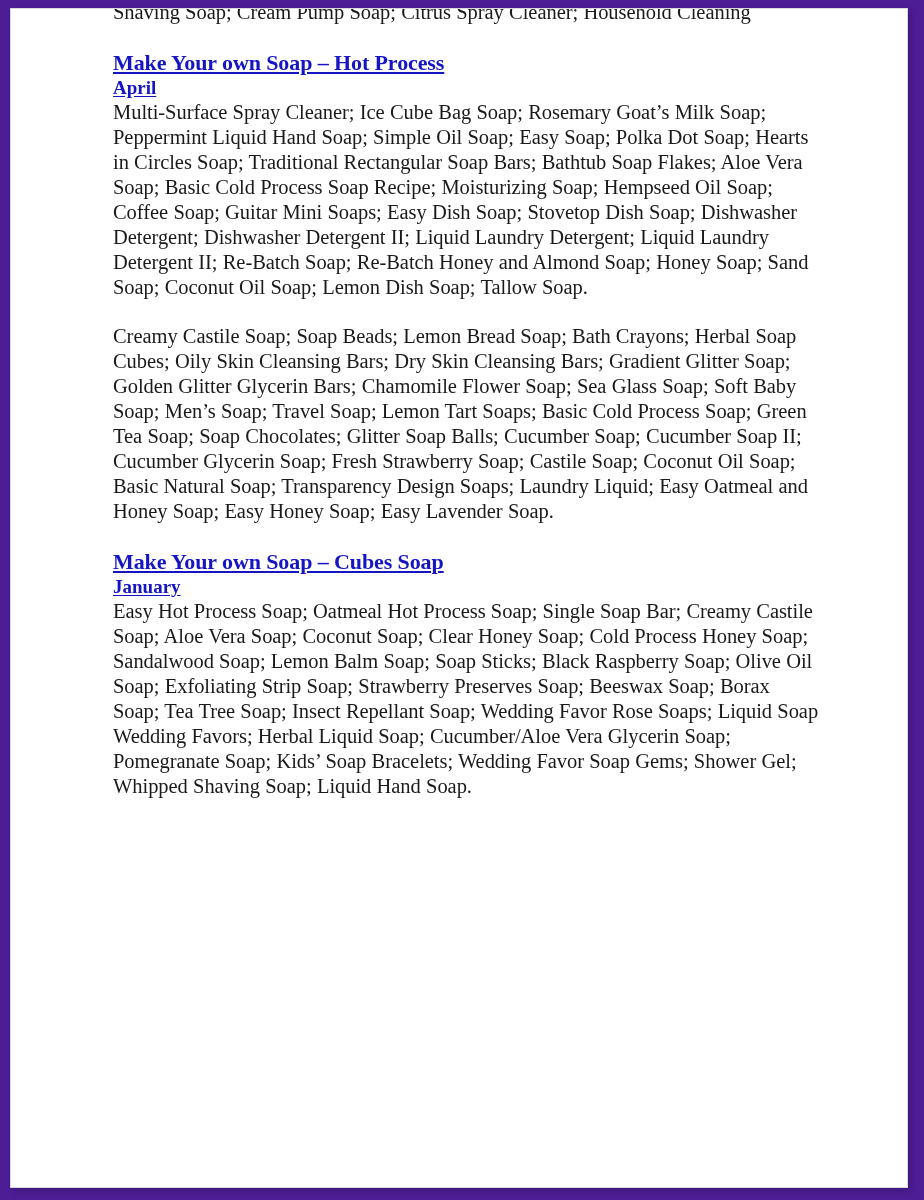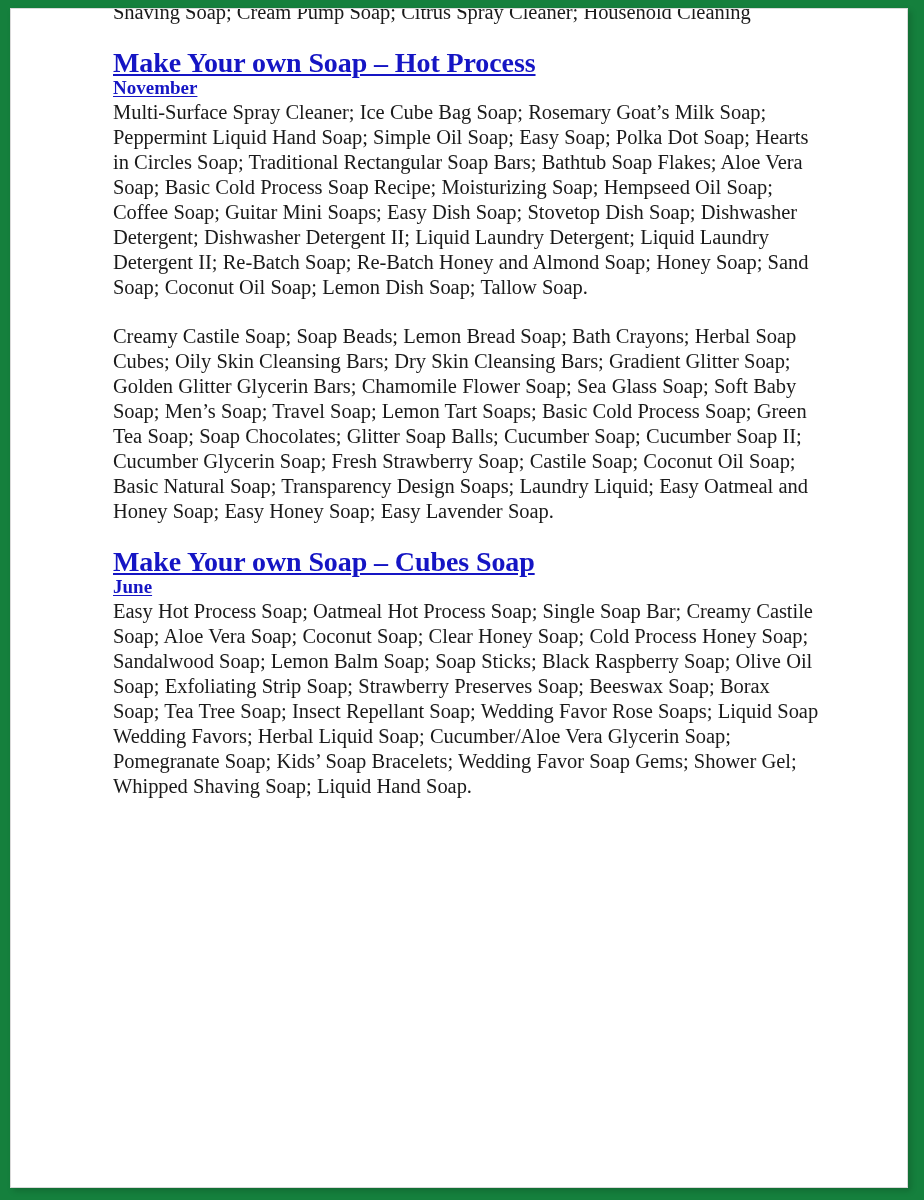--- a/index.html
+++ b/index.html
@@ -13,21 +13,21 @@
     background: #f2f2f2;
     font-family: "Liberation Serif", "DejaVu Serif", serif;
     overflow: hidden;
   }
 
   
   .viewport {
     position: relative;
     width: 924px;
     height: 1200px;
-    background: #15803d;
+    background: #4c1d95;
     box-sizing: border-box;
   }
 
   
   .page-sheet {
     position: absolute;
     left: 10px;
     top: 8px;
     width: 898px;
     height: 1180px;
@@ -61,21 +61,21 @@
     font-size: 20.5px;
     line-height: 25px;
     text-align: left;
     letter-spacing: -0.05px;
     word-spacing: 0.2px;
   }
 
   h2.section-heading {
     margin: 0;
     color: #1515c4;
-    font-size: 28px;
+    font-size: 22px;
     line-height: 27px;
     font-weight: bold;
     text-decoration: underline;
     text-underline-offset: 2px;
     letter-spacing: -0.1px;
   }
 
   h3.month-heading {
     margin: 0;
     color: #1515c4;
@@ -95,29 +95,29 @@
   <div class="page-sheet">
     <div class="page-body">
       <div class="text-column">
 
         <p class="body-text">Shaving Soap; Cream Pump Soap; Citrus Spray Cleaner; Household Cleaning</p>
 
 
         <div class="gap-before-heading"></div>
 
         <h2 class="section-heading">Make Your own Soap – Hot Process</h2>
-        <h3 class="month-heading">November</h3>
+        <h3 class="month-heading">April</h3>
         <p class="body-text">Multi-Surface Spray Cleaner; Ice Cube Bag Soap; Rosemary Goat’s Milk Soap; Peppermint Liquid Hand Soap; Simple Oil Soap; Easy Soap; Polka Dot Soap; Hearts in Circles Soap; Traditional Rectangular Soap Bars; Bathtub Soap Flakes; Aloe Vera Soap; Basic Cold Process Soap Recipe; Moisturizing Soap; Hempseed Oil Soap; Coffee Soap; Guitar Mini Soaps; Easy Dish Soap; Stovetop Dish Soap; Dishwasher Detergent; Dishwasher Detergent II; Liquid Laundry Detergent; Liquid Laundry Detergent II; Re-Batch Soap; Re-Batch Honey and Almond Soap; Honey Soap; Sand Soap; Coconut Oil Soap; Lemon Dish Soap; Tallow Soap.</p>
 
         <div class="gap-before-heading"></div>
 
         <p class="body-text">Creamy Castile Soap; Soap Beads; Lemon Bread Soap; Bath Crayons; Herbal Soap Cubes; Oily Skin Cleansing Bars; Dry Skin Cleansing Bars; Gradient Glitter Soap; Golden Glitter Glycerin Bars; Chamomile Flower Soap; Sea Glass Soap; Soft Baby Soap; Men’s Soap; Travel Soap; Lemon Tart Soaps; Basic Cold Process Soap; Green Tea Soap; Soap Chocolates; Glitter Soap Balls; Cucumber Soap; Cucumber Soap II; Cucumber Glycerin Soap; Fresh Strawberry Soap; Castile Soap; Coconut Oil Soap; Basic Natural Soap; Transparency Design Soaps; Laundry Liquid; Easy Oatmeal and Honey Soap; Easy Honey Soap; Easy Lavender Soap.</p>
 
         <div class="gap-before-heading"></div>
 
         <h2 class="section-heading">Make Your own Soap – Cubes Soap</h2>
-        <h3 class="month-heading">June</h3>
+        <h3 class="month-heading">January</h3>
         <p class="body-text">Easy Hot Process Soap; Oatmeal Hot Process Soap; Single Soap Bar; Creamy Castile Soap; Aloe Vera Soap; Coconut Soap; Clear Honey Soap; Cold Process Honey Soap; Sandalwood Soap; Lemon Balm Soap; Soap Sticks; Black Raspberry Soap; Olive Oil Soap; Exfoliating Strip Soap; Strawberry Preserves Soap; Beeswax Soap; Borax Soap; Tea Tree Soap; Insect Repellant Soap; Wedding Favor Rose Soaps; Liquid Soap Wedding Favors; Herbal Liquid Soap; Cucumber/Aloe Vera Glycerin Soap; Pomegranate Soap; Kids’ Soap Bracelets; Wedding Favor Soap Gems; Shower Gel; Whipped Shaving Soap; Liquid Hand Soap.</p>
 
       </div>
     </div>
   </div>
 </div>
 
 </body></html>

